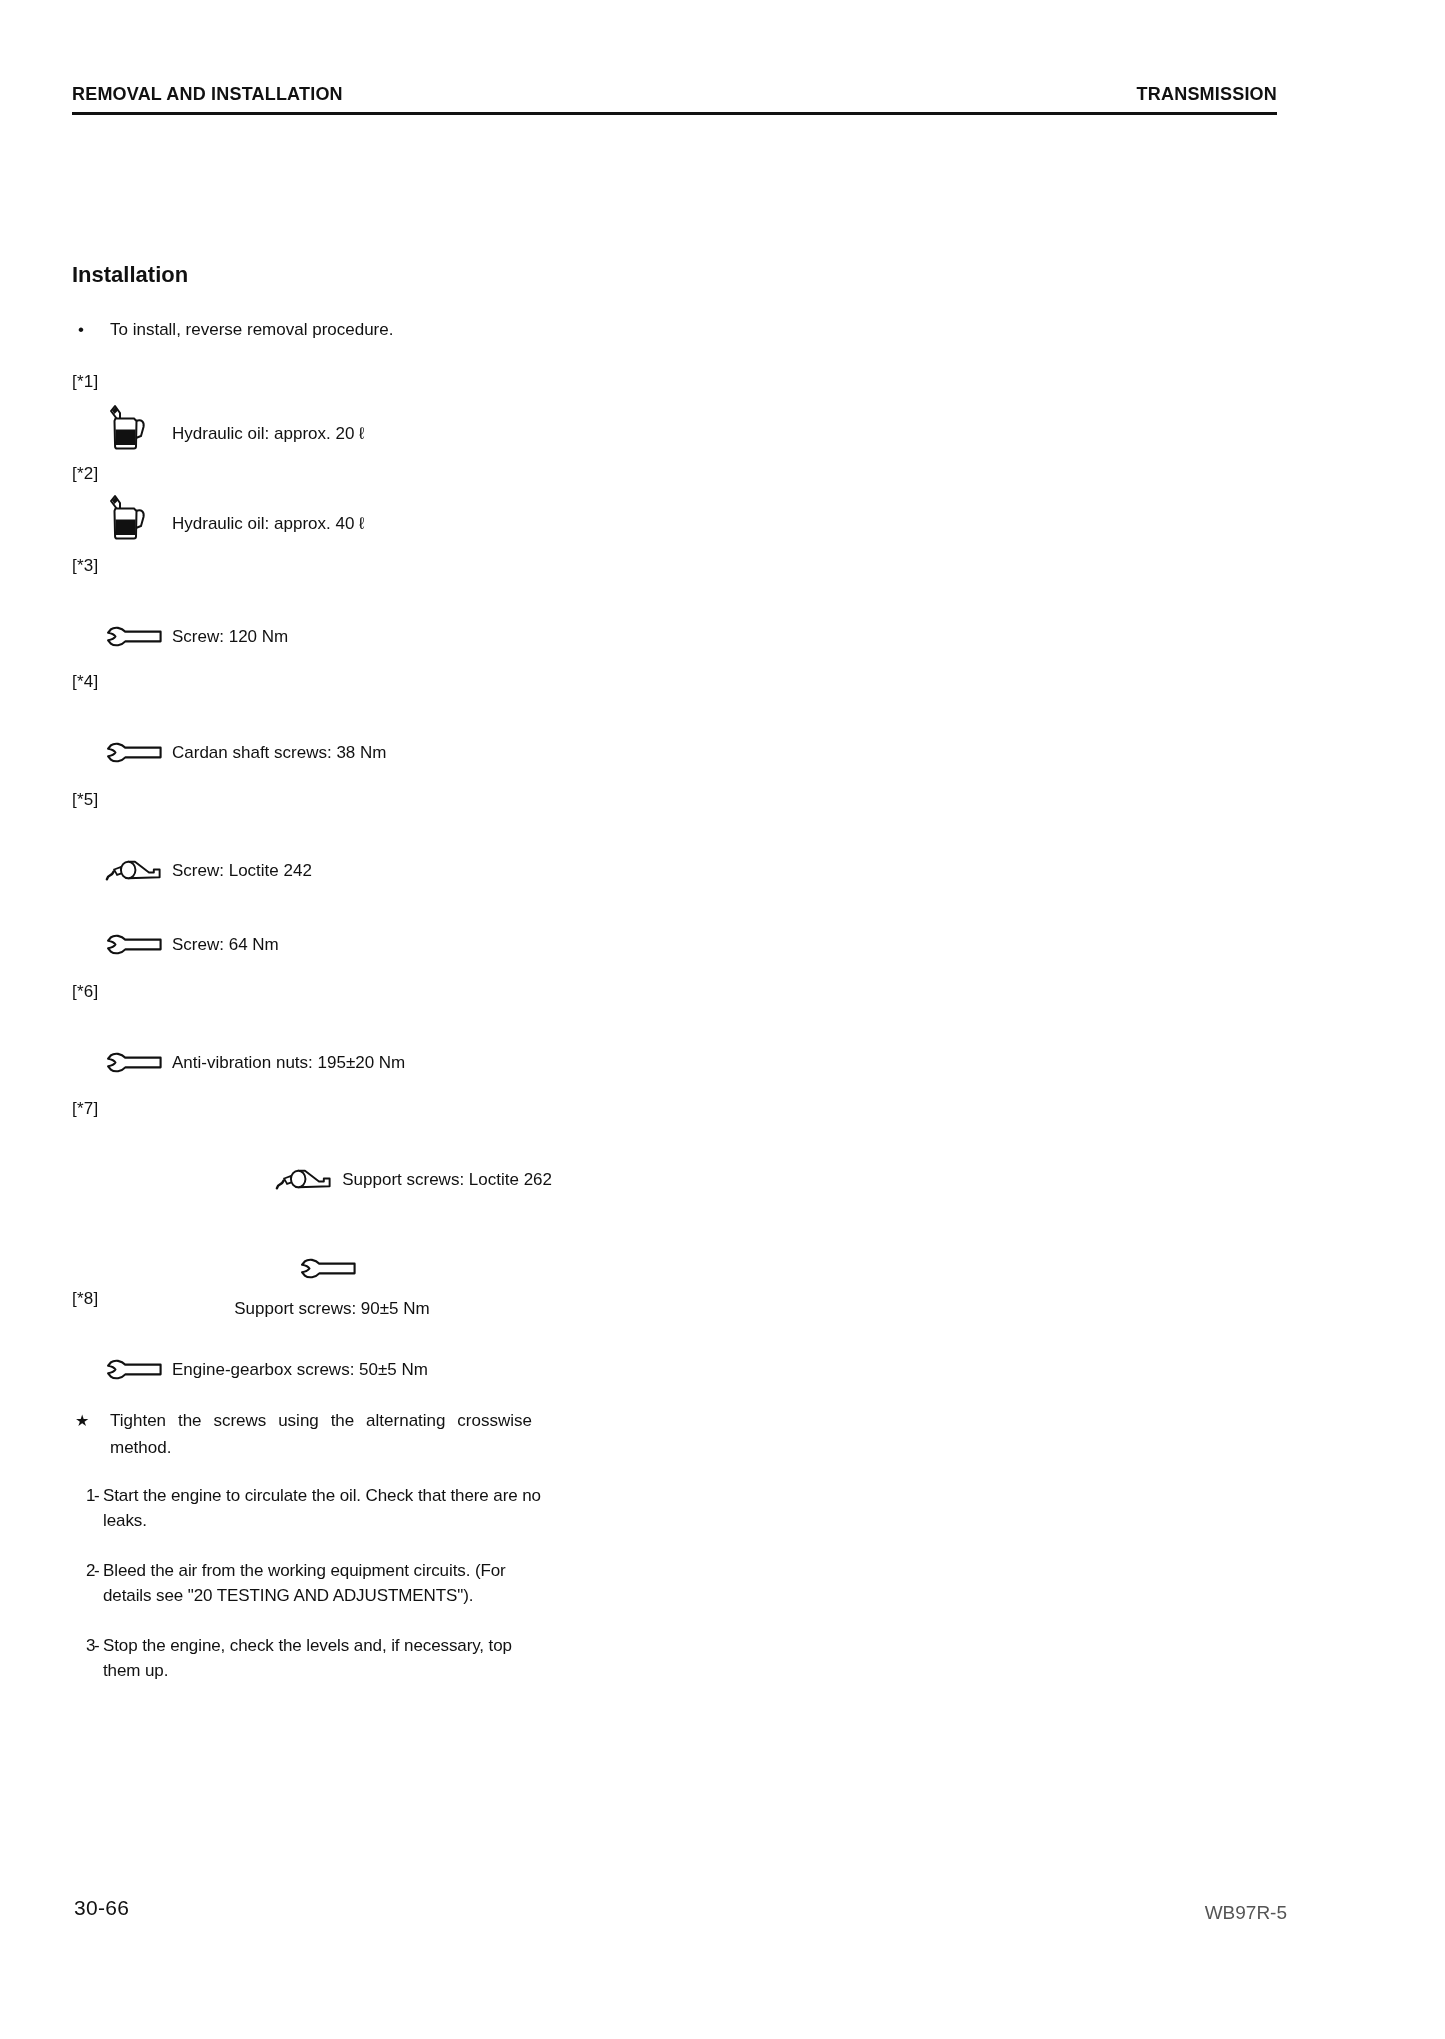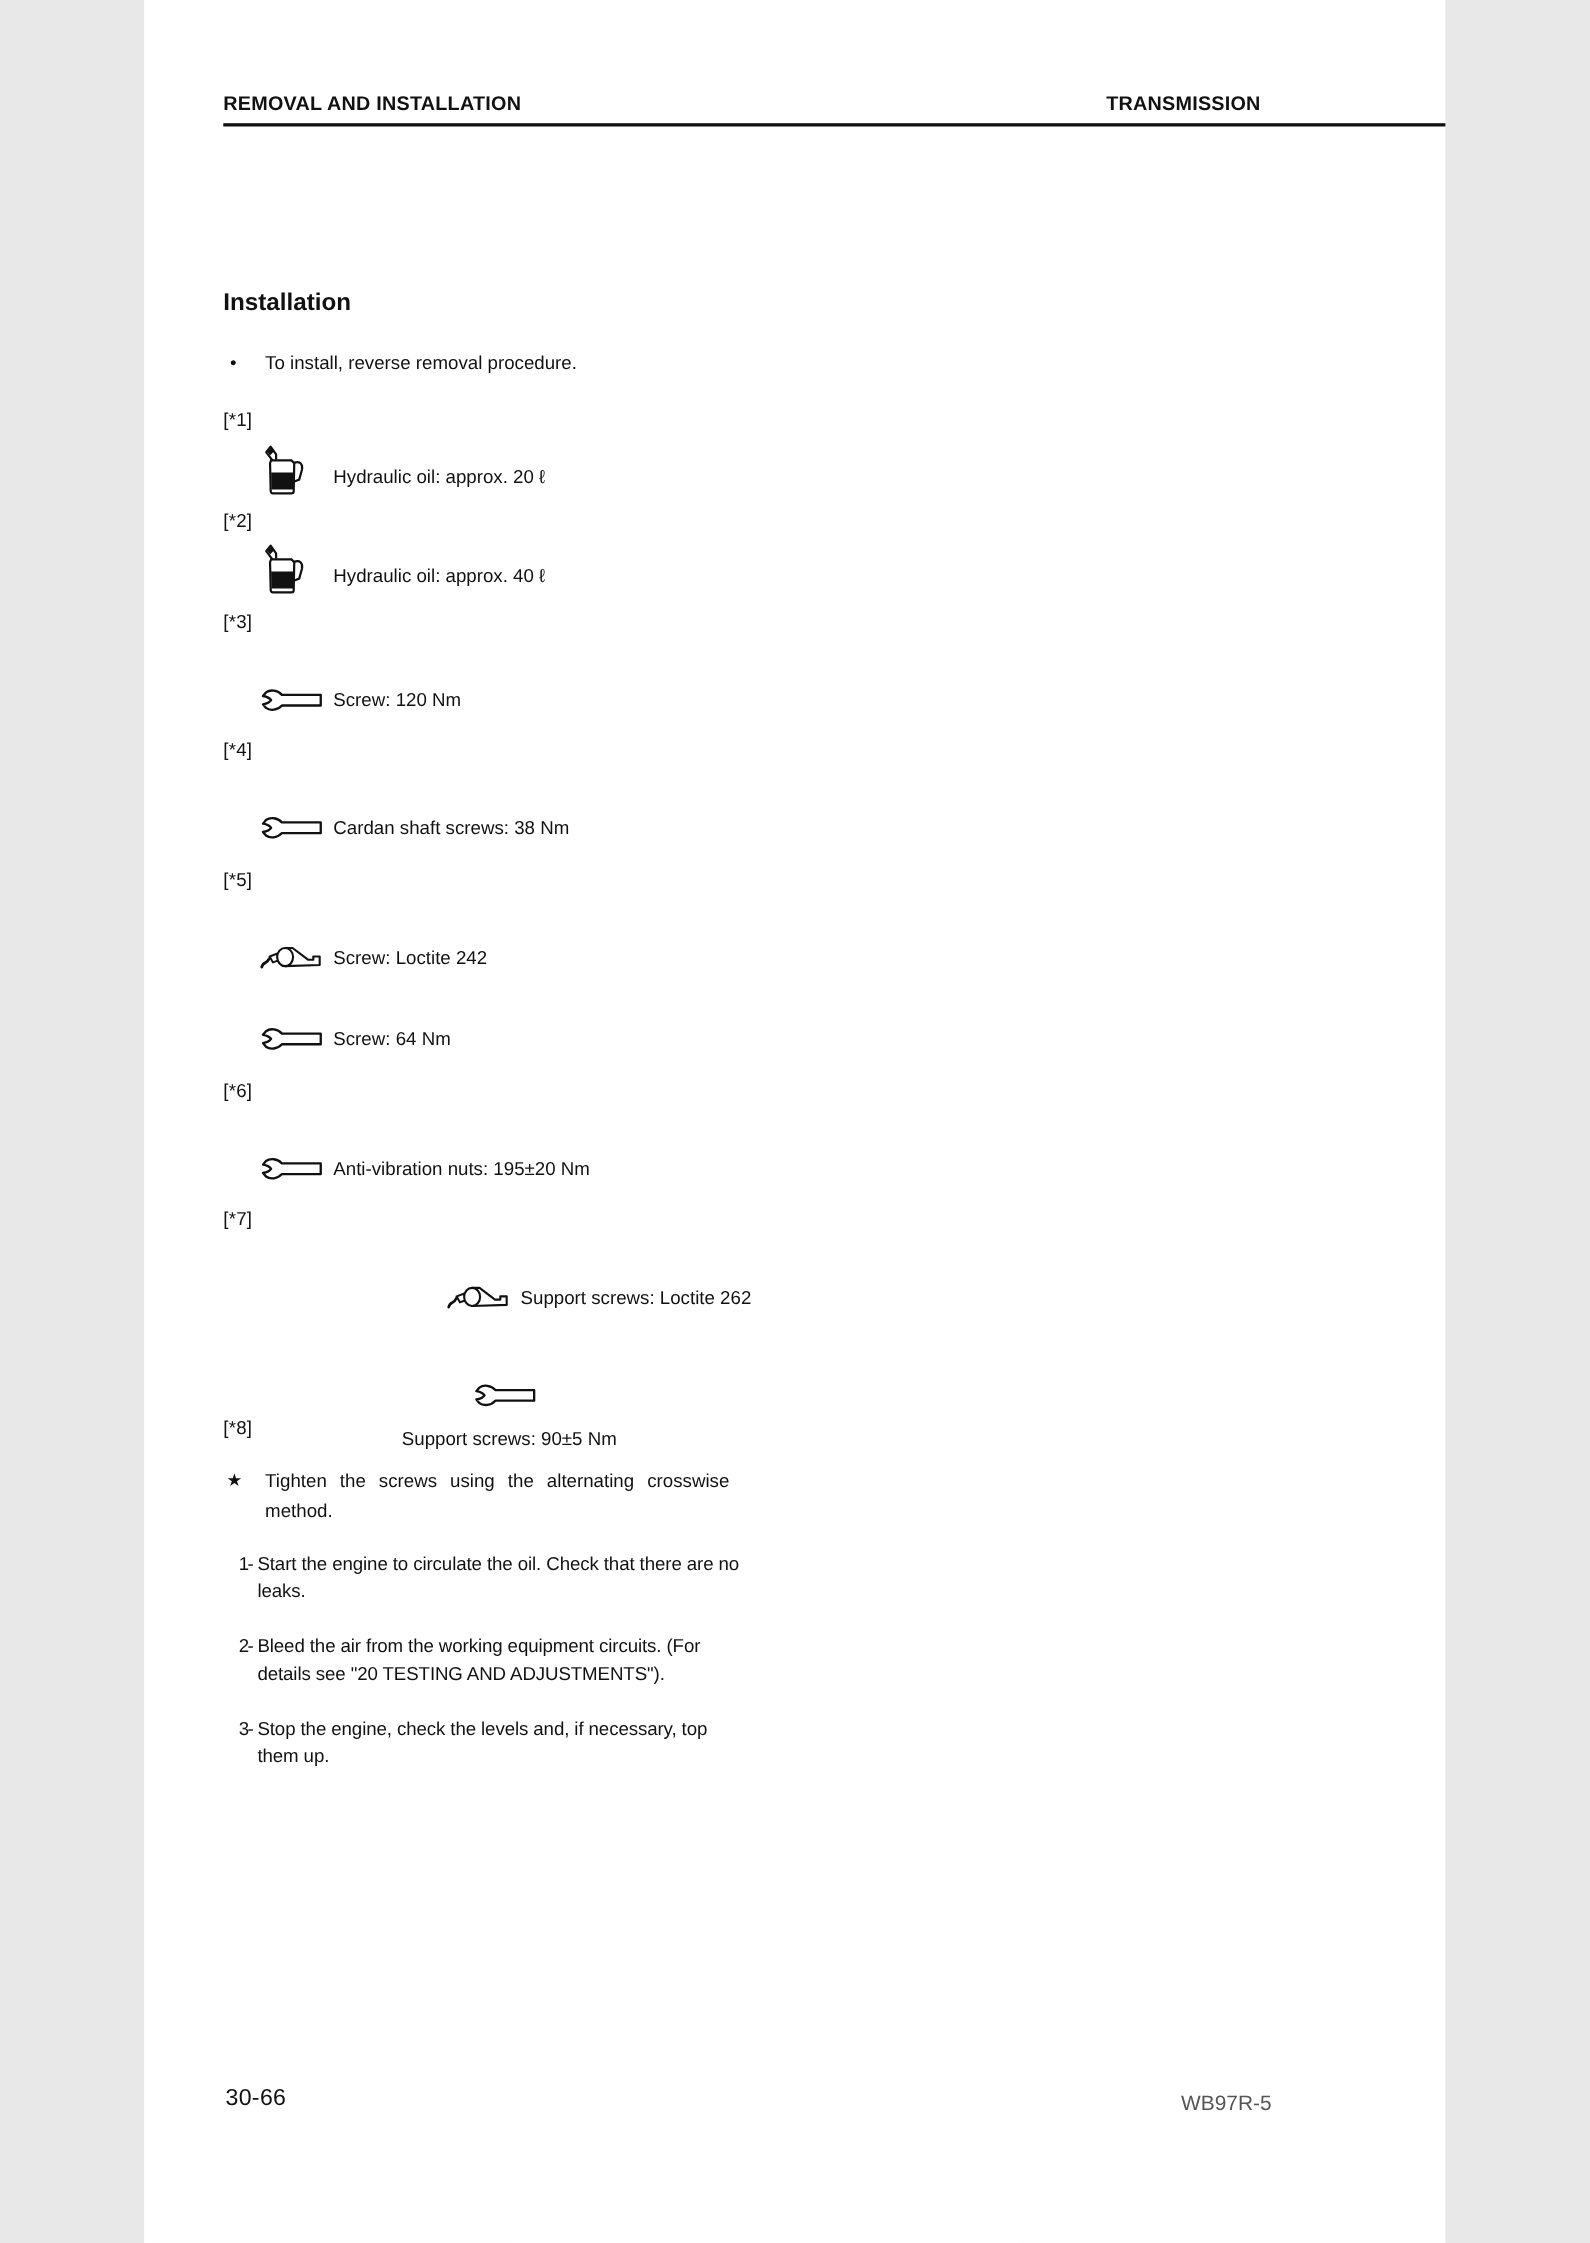--- a/index.html
+++ b/index.html
@@ -1,18 +1,18 @@
 <!DOCTYPE html>
 <html><head>
 <meta charset="utf-8">
 <style>
   html,body { margin:0; padding:0; background:#e8e8e8; }
   .page {
     position:relative;
-    width:1183px; height:2039px;
+    width:1445px; height:2039px;
     margin:0 auto;
     background:#ffffff;
     font-family:"Liberation Sans", sans-serif;
     color:#111;
     overflow:hidden;
   }
   
   .header {
     position:absolute; left:72px; right:168px; top:84px;
     display:flex; justify-content:space-between; align-items:baseline;
@@ -185,20 +185,28 @@
     <div class="spec-row tool row-w5">
       <span class="icon-box">
         <svg width="58" height="26" viewBox="0 0 60 26">
           <path class="ln" d="M57.5 7.5 L21 7.5 C17 3 10 2.2 6 5.2 L3.2 8.6 C6.5 9.2 9.6 10.6 10.8 12.5 C9.6 14.4 6.5 15.8 3.2 16.4 L6 19.8 C10 22.8 17 22 21 17.5 L57.5 17.5 Z" stroke-width="2.2" stroke-linejoin="round"></path>
         </svg>
       </span>
       <span class="spec-text">Support screws: 90±5 Nm</span>
     </div>
 
     <div class="ref m8">[*8]</div>
+    <div class="spec-row tool row-w6">
+      <span class="icon-box">
+        <svg width="58" height="26" viewBox="0 0 60 26">
+          <path class="ln" d="M57.5 7.5 L21 7.5 C17 3 10 2.2 6 5.2 L3.2 8.6 C6.5 9.2 9.6 10.6 10.8 12.5 C9.6 14.4 6.5 15.8 3.2 16.4 L6 19.8 C10 22.8 17 22 21 17.5 L57.5 17.5 Z" stroke-width="2.2" stroke-linejoin="round"></path>
+        </svg>
+      </span>
+      <span class="spec-text">Engine-gearbox screws: 50±5 Nm</span>
+    </div>
 
     <div class="note">
       <span class="star">★</span>
       <span class="note-text">Tighten the screws using the alternating crosswise method.</span>
     </div>
 
     <div class="nitem i1">
       <span class="n-num">1</span>
       <span class="n-dash">-</span>
       <span class="n-text">Start the engine to circulate the oil. Check that there are no leaks.</span>

